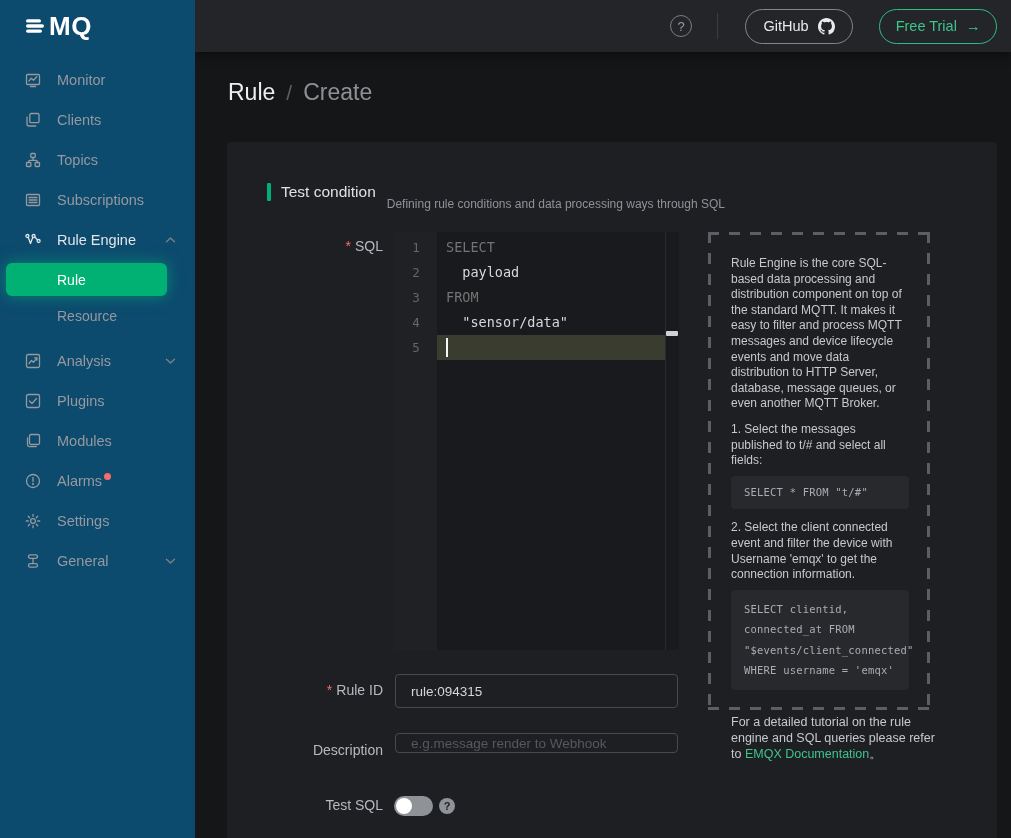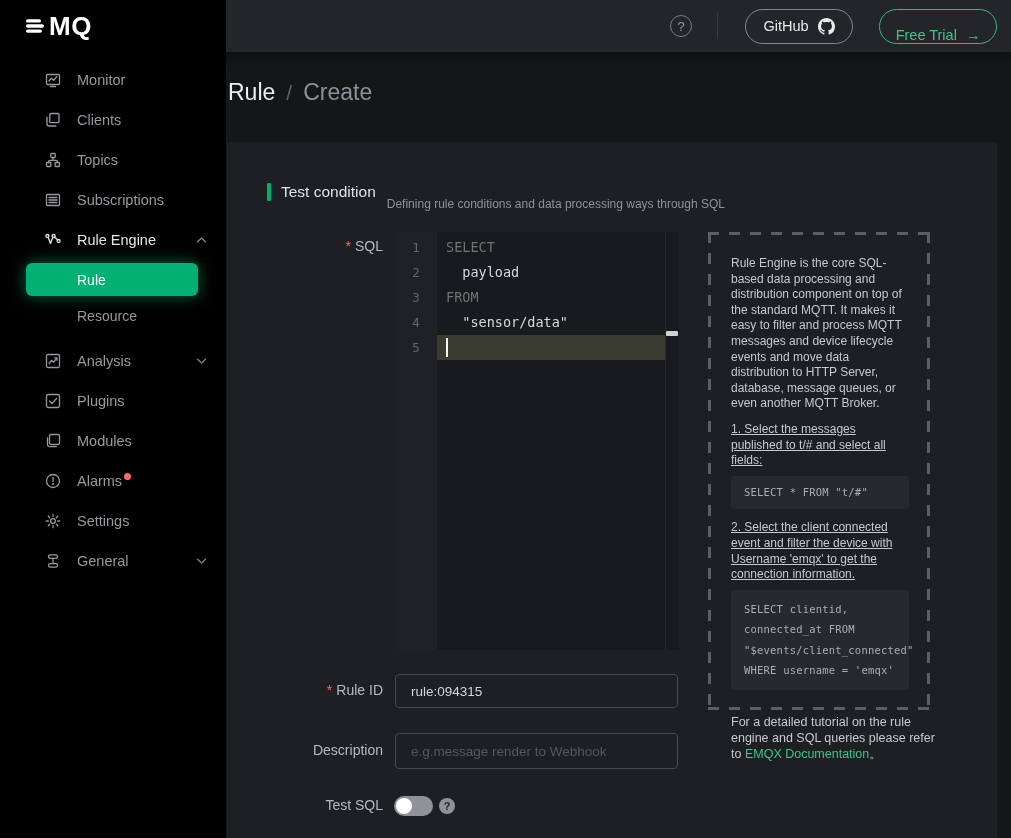--- a/index.html
+++ b/index.html
@@ -1,43 +1,43 @@
 <!DOCTYPE html>
 <html><head>
 <meta charset="utf-8">
 <style>
   * { margin:0; padding:0; box-sizing:border-box; }
   html,body { width:1011px; height:838px; background:#151618; font-family:"Liberation Sans",sans-serif; overflow:hidden; position:relative; }
 
   
-  .sidebar { position:absolute; left:0; top:0; width:226px; height:838px; background:#000000; z-index:3; }
+  .sidebar { position:absolute; left:0; top:0; width:195px; height:838px; background:#0c4a6e; z-index:3; }
   .logo { height:52px; display:flex; align-items:center; padding-left:23px; }
   .logo-mq { color:#fff; font-size:26px; font-weight:700; letter-spacing:0.5px; margin-left:2px; }
-  .nav { padding-top:8px;padding-left:20px; }
+  .nav { padding-top:8px; }
   .nav-item { height:40px; display:flex; align-items:center; padding-left:24px; position:relative; color:#96999e; font-size:14.5px; cursor:pointer; }
   .nav-item .nicon { width:18px; height:18px; margin-right:15px; flex:none; display:flex; }
   .nav-item.active-parent { color:#e3e5e7; }
   .chev { position:absolute; right:19px; top:50%; transform:translateY(-50%); color:#7c8085; display:flex; }
   .sub-item { height:36px; display:flex; align-items:center; padding-left:57px; color:#96999e; font-size:14px; cursor:pointer; }
   .sub-item.pill { height:33px; margin:3px 28px 2px 6px; padding-left:51px; background:#00b173; border-radius:6px; color:#fff;
                    box-shadow:0 0 16px rgba(0,190,125,.55); }
   .nav-gap { height:7px; }
   .alert-dot { width:7px; height:7px; border-radius:50%; background:#f56c6c; margin-left:2px; margin-top:-9px; }
 
   
   .topbar { position:absolute; left:195px; top:0; width:816px; height:52px; background:#242529; z-index:2;
             display:flex; align-items:center; justify-content:flex-end; padding-right:14px;
             box-shadow:0 3px 10px rgba(0,0,0,.45); }
   .help-circle { width:22px; height:22px; border:1.5px solid #797d83; border-radius:50%; color:#9a9ea4; font-size:13px;
                  display:flex; align-items:center; justify-content:center; cursor:pointer; }
   .topbar-divider { width:1px; height:26px; background:#3b3d42; margin:0 27px 0 25px; }
   .btn-github { width:108px; height:35px; border:1.5px solid #83868b; border-radius:18px; background:transparent;
                 color:#e8eaec; font-size:14.5px; display:flex; align-items:center; justify-content:center; gap:9px; cursor:pointer; }
   .btn-trial { width:118px; height:35px; border:1.5px solid #2fbd7f; border-radius:18px; background:transparent;
-               color:#3dc48a; font-size:14.5px; display:flex; align-items:flex-end; justify-content:center; gap:9px; margin-left:26px; cursor:pointer; }
+               color:#3dc48a; font-size:14.5px; display:flex; align-items:center; justify-content:center; gap:9px; margin-left:26px; cursor:pointer; }
 
   
   .content { position:absolute; left:195px; top:52px; width:816px; height:786px; background:#151618; overflow:hidden; }
   .breadcrumb { position:absolute; left:33px; top:27px; font-size:23px; display:flex; align-items:baseline; }
   .bc-current { color:#eceef0; font-weight:500; }
   .bc-sep { color:#5d6167; margin:0 11px; font-size:21px; }
   .bc-child { color:#8d9196; }
 
   .card { position:absolute; left:32px; top:90px; width:770px; height:748px; background:#1e1f23; border-radius:4px; }
 
@@ -67,33 +67,33 @@
     color:#c6c9cd; font-size:12px; line-height:15.6px;
     background-image:
       repeating-linear-gradient(90deg,#5c5e63 0 11px,transparent 11px 21px),
       repeating-linear-gradient(90deg,#5c5e63 0 11px,transparent 11px 21px),
       repeating-linear-gradient(180deg,#5c5e63 0 11px,transparent 11px 21px),
       repeating-linear-gradient(180deg,#5c5e63 0 11px,transparent 11px 21px);
     background-position:left top,left bottom,left top,right top;
     background-size:100% 3px,100% 3px,3px 100%,3px 100%;
     background-repeat:no-repeat; }
   .hp-text { margin-bottom:10px; }
-  .hp-step { margin-bottom:7px;text-decoration:underline; }
+  .hp-step { margin-bottom:7px; }
   .hp-code { background:#28292d; border-radius:4px; padding:9px 13px; margin-bottom:11px;
              font-family:"DejaVu Sans Mono",monospace; font-size:10.5px; color:#a9adb3; letter-spacing:.2px; white-space:nowrap; }
   .hp-code.multi div { line-height:20.5px; }
   .hp-footer { position:absolute; left:504px; top:573px; width:210px; font-size:12.5px; line-height:15.8px; color:#c6c9cd; }
   .hp-footer a { color:#3dc48a; text-decoration:none; cursor:pointer; }
 
   
   .text-input { position:absolute; left:168px; width:283px; border:1px solid #47494e; border-radius:4px; background:transparent;
                 color:#d3d6da; font-size:13.5px; padding:0 15px; font-family:"Liberation Sans",sans-serif; outline:none; }
   .text-input::placeholder { color:#55585e; }
   #input-rule-id { top:532px; height:34px; }
-  #input-description { top:591px; height:36px; }
+  #input-description { top:591px; height:20px; }
 
   .toggle { position:absolute; left:167px; top:654px; width:39px; height:20px; background:#8f9297; border-radius:11px; cursor:pointer; }
   .toggle-thumb { position:absolute; left:2px; top:2px; width:16px; height:16px; background:#fff; border-radius:50%; }
   .toggle-help { position:absolute; left:212px; top:656px; width:16px; height:16px; background:#8f9297; color:#1e1f23;
                  border-radius:50%; font-size:11px; font-weight:700; display:flex; align-items:center; justify-content:center; cursor:pointer; }
 
   #label-sql { top:96px; }
   #label-rule-id { top:540px; }
   #label-description { top:600px; }
   #label-test-sql { top:655px; }

